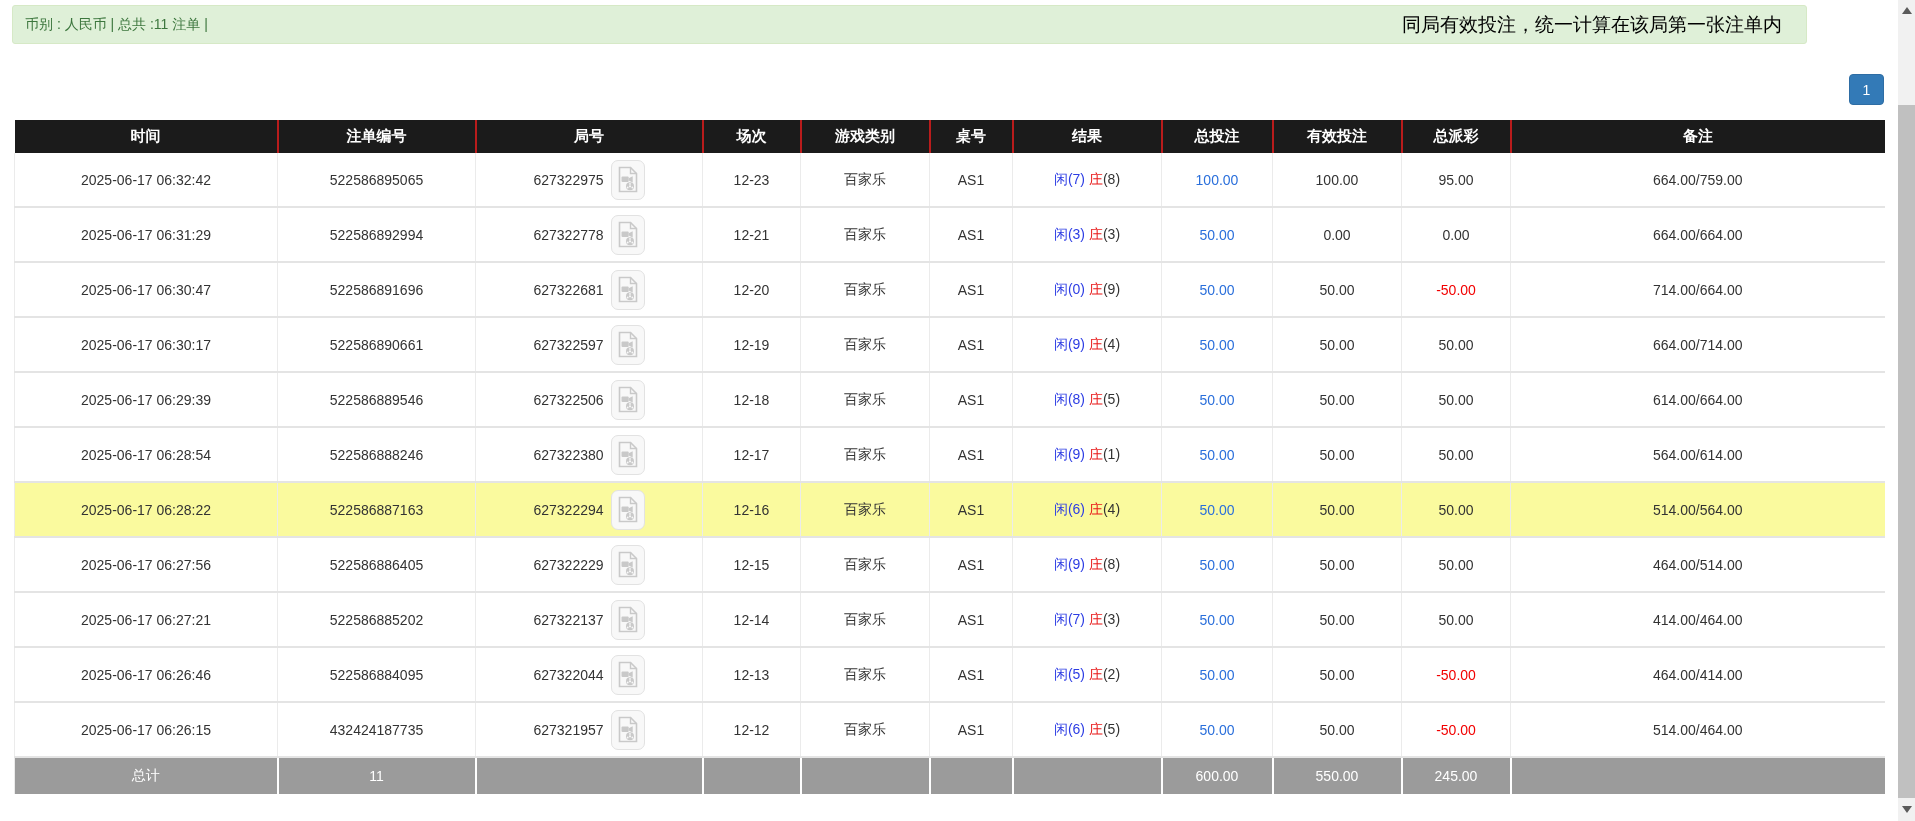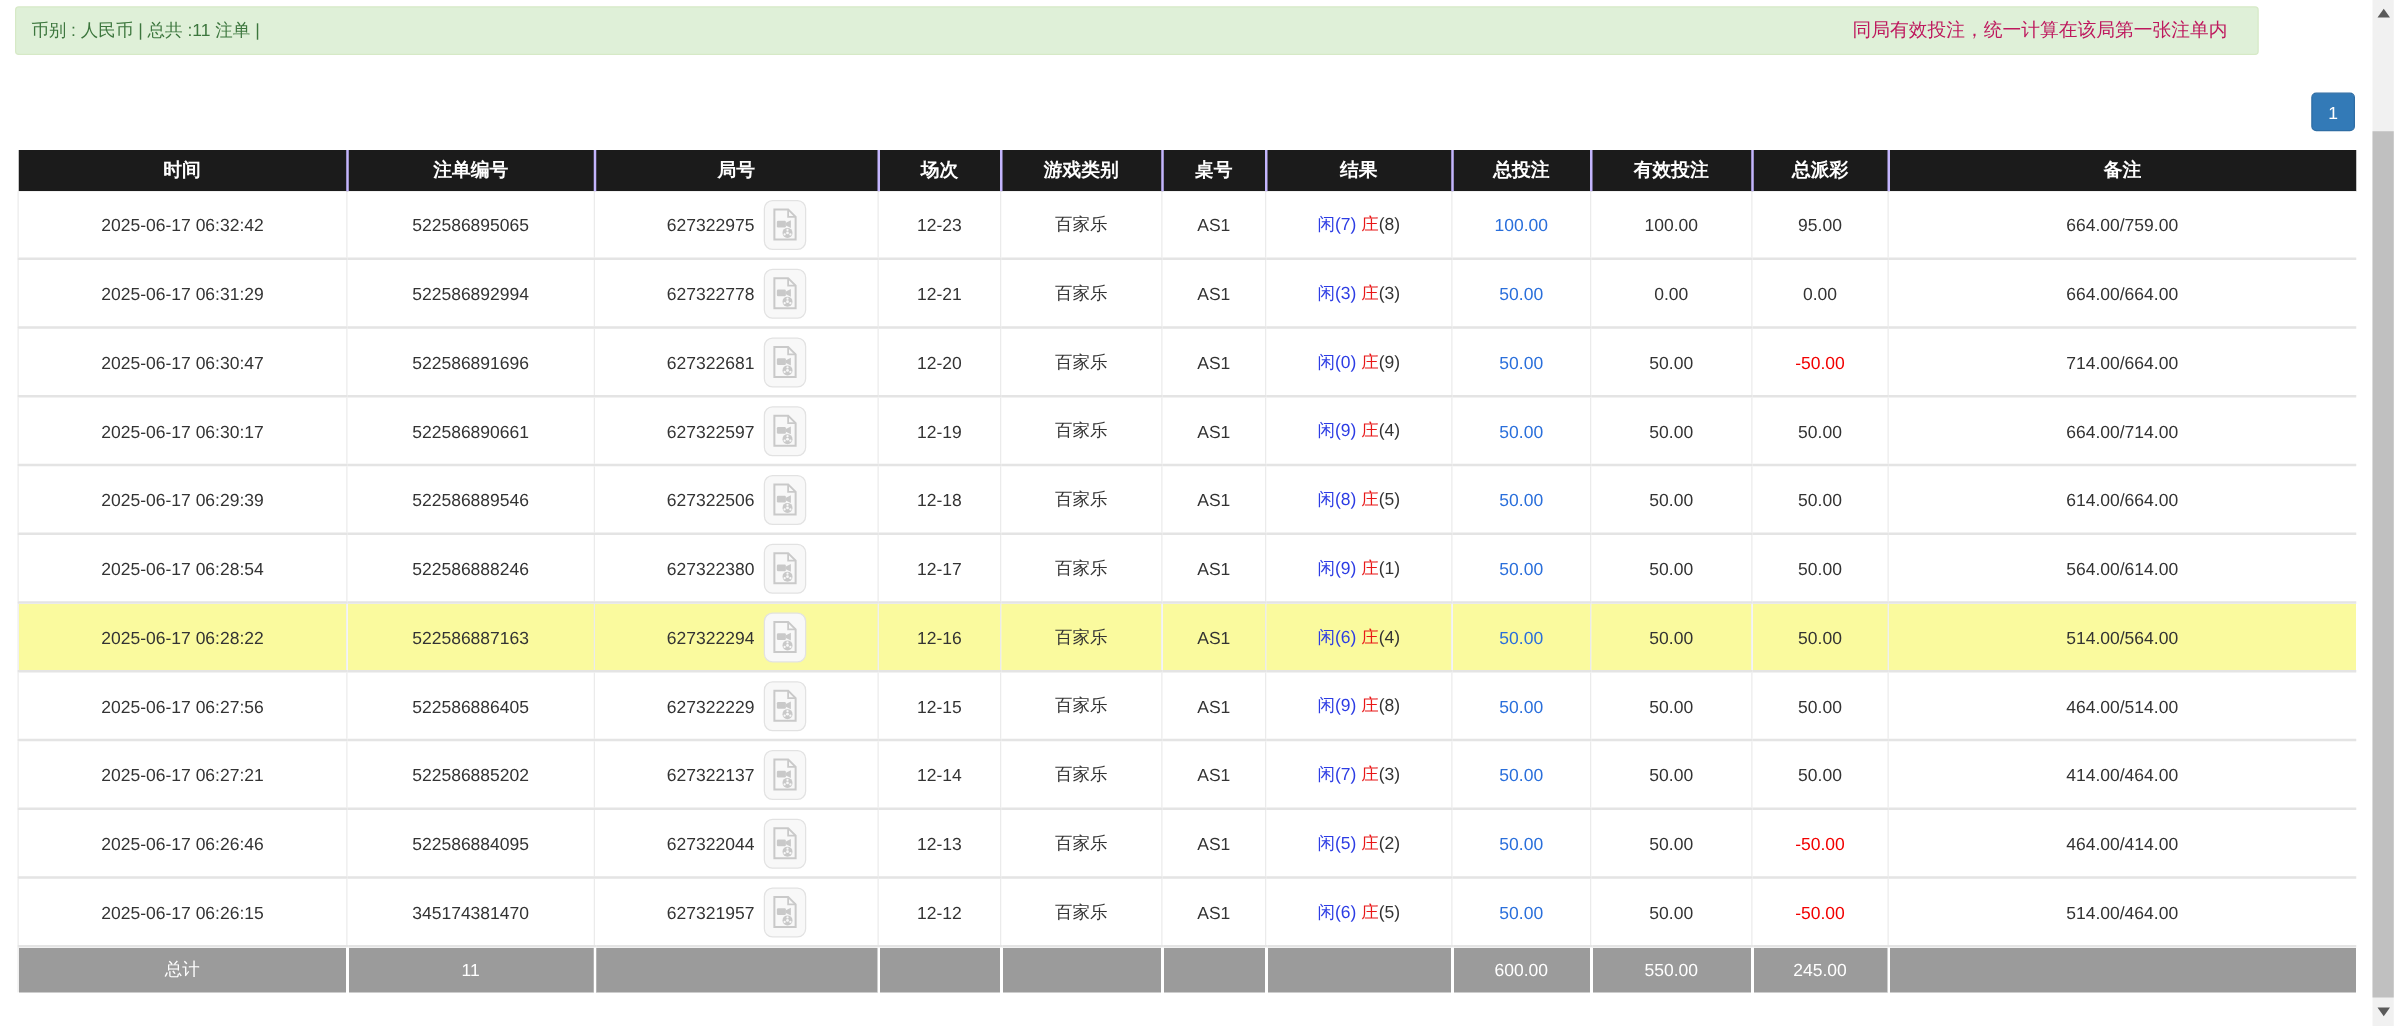--- a/index.html
+++ b/index.html
@@ -11,42 +11,42 @@
 
   
   .topbar {
     position:absolute; left:12px; top:5px; width:1795px; height:39px;
     box-sizing:border-box;
     background:#dff0d8; border:1px solid #d6e9c6; border-radius:3px;
     display:flex; align-items:center; justify-content:space-between;
     padding:0 24px 0 12px;
   }
   .topbar-left  { color:#3c763d; font-size:14px; }
-  .topbar-right { color:#be185d; font-size:15px; }
+  .topbar-right { color:#000000; font-size:19px; }
 
   
   .page-btn {
     position:absolute; left:1849px; top:74px; width:35px; height:31px;
     box-sizing:border-box;
     background:#337ab7; border:1px solid #2e6da4; border-radius:4px;
     color:#ffffff; font-size:14px;
     display:flex; align-items:center; justify-content:center;
     cursor:pointer;
   }
 
   
   table.records {
     position:absolute; left:14px; top:120px; width:1870px;
     border-collapse:collapse; table-layout:fixed;
     font-size:14px; color:#333333;
   }
   table.records th {
     background:#1b1b1b; color:#ffffff; font-weight:bold; font-size:15px;
     height:33px; padding:0; text-align:center;
-    border-right:2px solid #c4b5fd;
+    border-right:2px solid #b91c1c;
   }
   table.records th:last-child { border-right:none;margin-top:48px; }
   table.records td {
     height:53px; padding:0 4px; text-align:center; background:#ffffff;
     border-bottom:2px solid #e4e4e4; border-right:1px solid #ebebeb;
     overflow:hidden; white-space:nowrap;
   }
   table.records td:first-child { border-left:1px solid #ebebeb; }
   table.records td:last-child  { border-right:none; }
 
@@ -458,21 +458,21 @@
       <span class="pb">闲(5)</span>
       <span class="bk">庄</span><span>(2)</span>
     </td>
     <td class="link">50.00</td>
     <td>50.00</td>
     <td class="neg">-50.00</td>
     <td>464.00/414.00</td>
   </tr>
       <tr>
     <td>2025-06-17 06:26:15</td>
-    <td>345174381470</td>
+    <td>432424187735</td>
     <td>
       <span class="round-wrap">
         <span>627321957</span>
         <span class="vbtn">
           <svg width="22" height="27" viewBox="0 0 22 27">
             <path d="M2.5 1.5 h11 l6 6 v18 h-17 z" fill="none" stroke="#c9c9c9" stroke-width="1.6"></path>
             <path d="M13.5 1.5 v6 h6" fill="none" stroke="#c9c9c9" stroke-width="1.4"></path>
             <rect x="4.5" y="10.5" width="7.2" height="5.4" rx="1" fill="#c9c9c9"></rect>
             <path d="M11.7 12.2 l4 -2 v6.2 l-4 -2 z" fill="#c9c9c9"></path>
             <circle cx="13" cy="20.3" r="4" fill="#c9c9c9"></circle>

